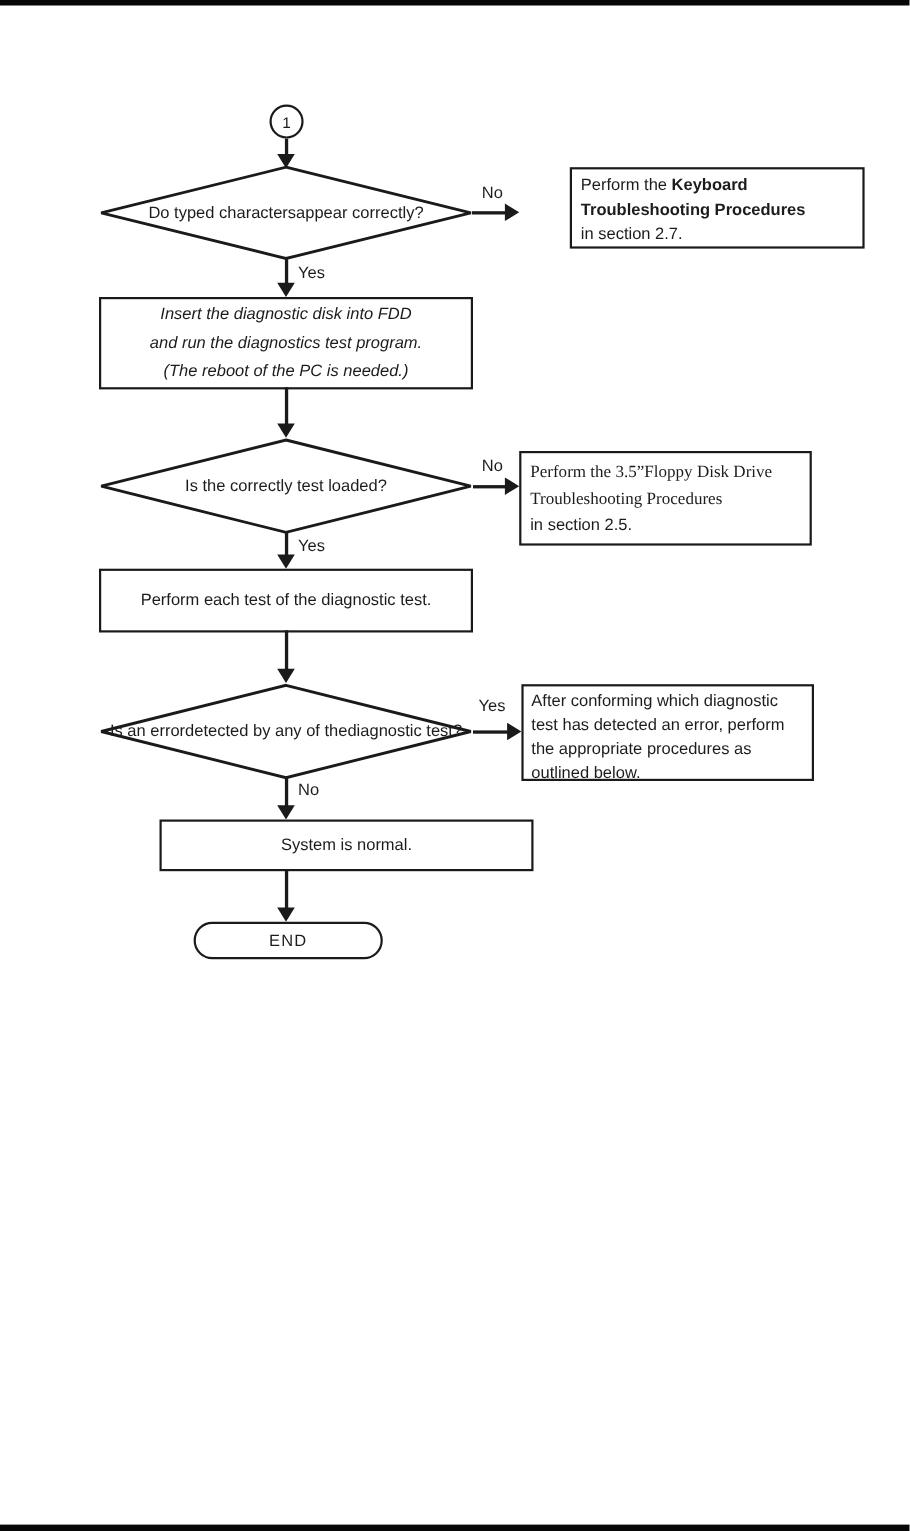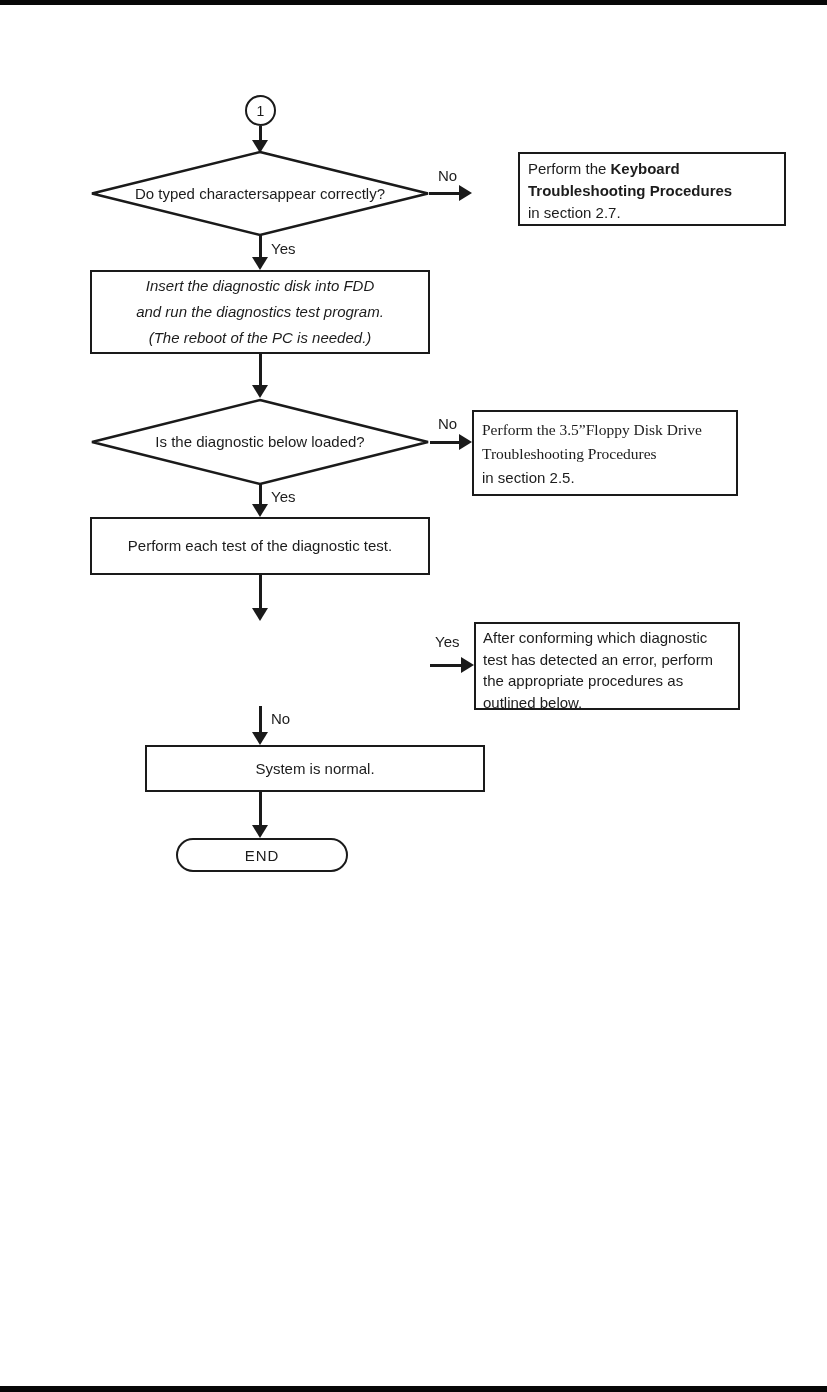--- a/index.html
+++ b/index.html
@@ -131,21 +131,21 @@
   </div>
 
   <div class="vline" style="left:259px; top:352px; height:34px;"></div>
   <div class="head-down" style="left:252px; top:385px;"></div>
 
   <div class="diamond" style="left:89px; top:398px; width:342px; height:88px;">
     <svg width="342" height="88" viewBox="0 0 342 88">
       <polygon points="171,2 339,44 171,86 3,44" fill="#ffffff" stroke="#1a1a1a" stroke-width="2.6"></polygon>
     </svg>
     <div class="dtext">
-      <span>Is the diagnostic below loaded?</span>
+      <span>Is the correctly test loaded?</span>
     </div>
   </div>
 
   <div class="edge-label" style="left:438px; top:415px;">No</div>
   <div class="hline" style="left:430px; top:441px; width:32px;"></div>
   <div class="head-right" style="left:459px; top:434px;"></div>
 
   <div class="box left-text" style="left:472px; top:410px; width:266px; height:86px; padding-top:6px;">
     <span class="flp-line serif-line">Perform the 3.5”Floppy Disk Drive</span>
     <span class="flp-line serif-line">Troubleshooting Procedures</span>
@@ -156,20 +156,30 @@
   <div class="vline" style="left:259px; top:483px; height:22px;"></div>
   <div class="head-down" style="left:252px; top:504px;"></div>
 
   <div class="box center-text" style="left:90px; top:517px; width:340px; height:58px;">
     <span>Perform each test of the diagnostic test.</span>
   </div>
 
   <div class="vline" style="left:259px; top:573px; height:36px;"></div>
   <div class="head-down" style="left:252px; top:608px;"></div>
 
+  <div class="diamond" style="left:89px; top:621px; width:342px; height:88px;">
+    <svg width="342" height="88" viewBox="0 0 342 88">
+      <polygon points="171,2 339,44 171,86 3,44" fill="#ffffff" stroke="#1a1a1a" stroke-width="2.6"></polygon>
+    </svg>
+    <div class="dtext">
+      <span>Is an error</span>
+      <span>detected by any of the</span>
+      <span>diagnostic test?</span>
+    </div>
+  </div>
 
   <div class="edge-label" style="left:435px; top:633px;">Yes</div>
   <div class="hline" style="left:430px; top:664px; width:34px;"></div>
   <div class="head-right" style="left:461px; top:657px;"></div>
 
   <div class="box left-text" style="left:474px; top:622px; width:266px; height:88px; padding-top:3px; padding-left:7px;">
     <span class="conf-line">After conforming which diagnostic</span>
     <span class="conf-line">test has detected an error, perform</span>
     <span class="conf-line">the appropriate procedures as</span>
     <span class="conf-line">outlined below.</span>

